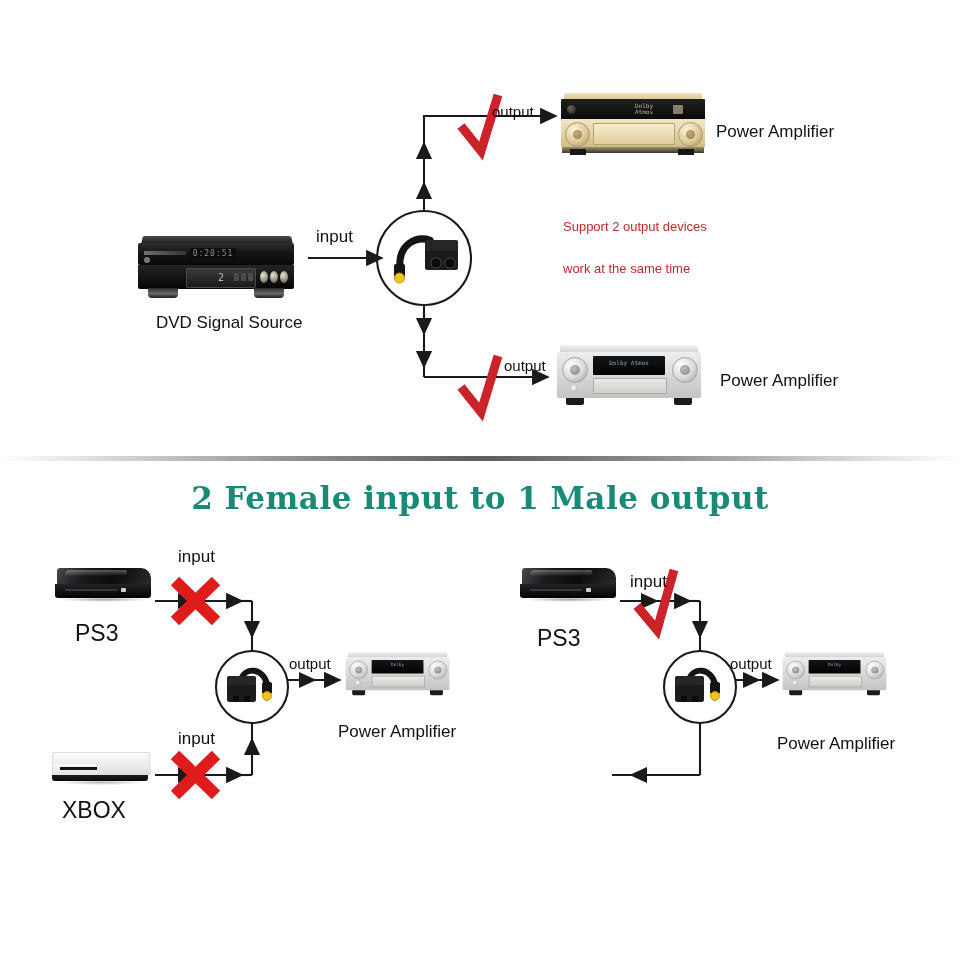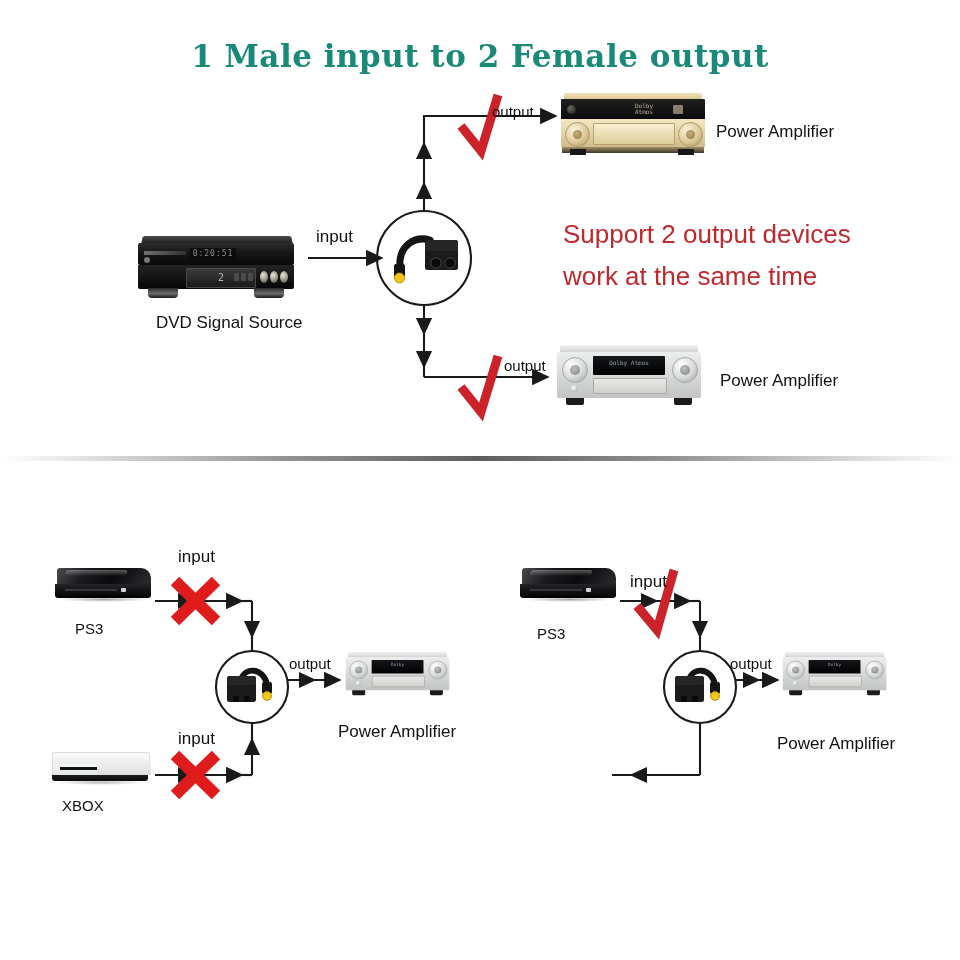--- a/index.html
+++ b/index.html
@@ -43,26 +43,26 @@
   }
 
   
   .lbl{
     font-family:"Liberation Sans", sans-serif;
     color:#111;
     white-space:nowrap;
   }
   .lbl-sm{font-size:15px;}
   .lbl-md{font-size:17px;}
-  .lbl-lg{font-size:15px;}
+  .lbl-lg{font-size:23px;}
   .lbl-dev{font-size:17px;color:#111;}
 
   .redtext{
     color:#c0282d;
-    font-size:26px;
+    font-size:13px;
     font-family:"Liberation Sans", sans-serif;
     white-space:nowrap;
   }
   .caption{
     color:#c0282d;
     font-size:20px;
     font-family:"Liberation Sans", sans-serif;
     white-space:nowrap;
   }
 
@@ -296,21 +296,21 @@
     display:inline-block;width:19px;height:19px;line-height:17px;
     border:1.6px solid #c0282d;border-radius:50%;
     text-align:center;font-size:13px;vertical-align:1px;margin-right:2px;
   }
 </style>
 </head>
 <body>
 
 <div id="stage">
 
-  <div class="abs title title-1">1 Male input to 2 Female output</div>
+  <div class="abs title title-2">2 Female input to 1 Male output</div>
 
   <div class="abs divider"></div>
 
   <svg class="wires" viewBox="0 0 960 960">
     <defs>
       <marker id="ah" markerWidth="9" markerHeight="9" refX="7.6" refY="4.5" orient="auto">
         <path d="M0,0.6 L8.4,4.5 L0,8.4 Z" fill="#1a1a1a"></path>
       </marker>
       <marker id="ahm" markerWidth="9" markerHeight="9" refX="4.4" refY="4.5" orient="auto">
         <path d="M0,0.6 L8.4,4.5 L0,8.4 Z" fill="#1a1a1a"></path>

